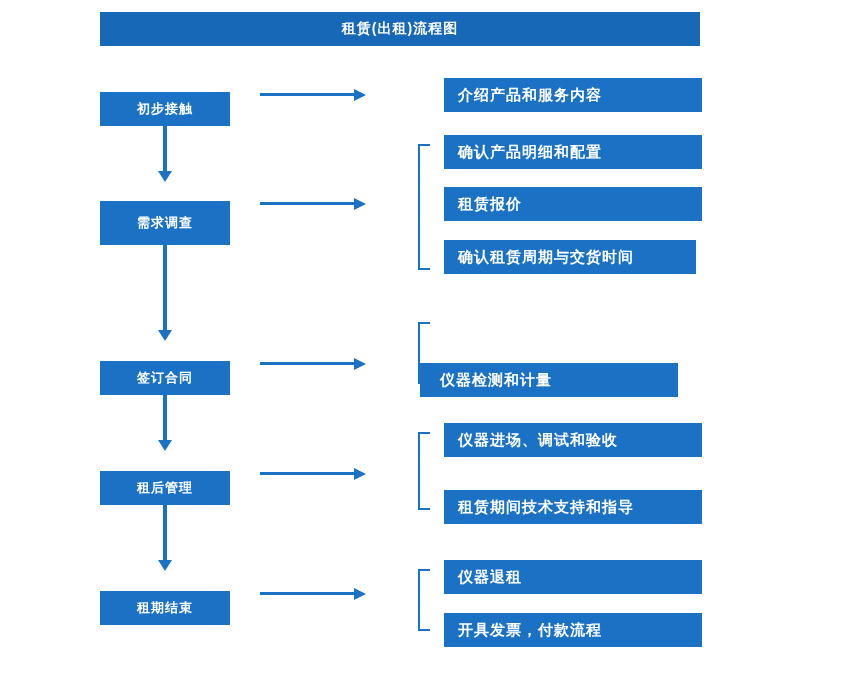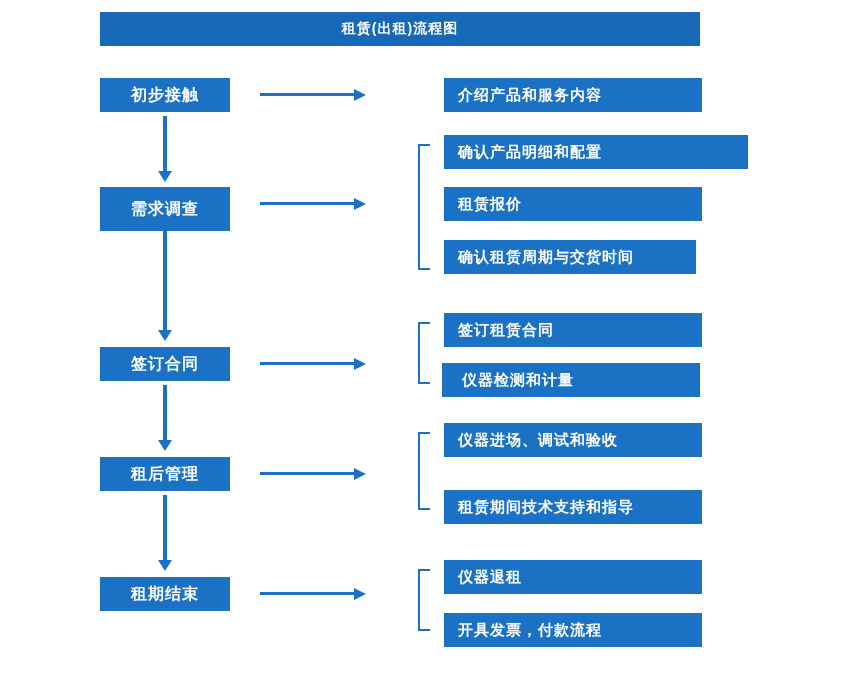--- a/index.html
+++ b/index.html
@@ -32,26 +32,27 @@
     font-weight: bold;
     display: flex;
     align-items: center;
     justify-content: center;
     letter-spacing: 1px;
   }
   .stage-box {
     position: absolute;
     background: #1b72c4;
     color: #ffffff;
-    font-size: 16px;
+    font-size: 13px;
     font-weight: bold;
     display: flex;
     align-items: center;
     justify-content: center;
     letter-spacing: 1px;
+    margin-top: 14px;
   }
   .detail-box {
     position: absolute;
     background: #1b72c4;
     color: #ffffff;
     font-size: 15px;
     font-weight: bold;
     display: flex;
     align-items: center;
     padding-left: 14px;
@@ -103,25 +104,24 @@
 <body>
 
 <div id="stage">
   <div class="title-bar">租赁(出租)流程图</div>
 <div class="stage-box" style="left: 100px; top: 78px; width: 130px; height: 34px;">初步接触</div>
     <div class="stage-box" style="left: 100px; top: 187px; width: 130px; height: 44px;">需求调查</div>
     <div class="stage-box" style="left: 100px; top: 347px; width: 130px; height: 34px;">签订合同</div>
     <div class="stage-box" style="left: 100px; top: 457px; width: 130px; height: 34px;">租后管理</div>
     <div class="stage-box" style="left: 100px; top: 577px; width: 130px; height: 34px;">租期结束</div>
     <div class="detail-box" style="left: 444px; top: 78px; width: 258px; height: 34px;">介绍产品和服务内容</div>
-    <div class="detail-box" style="left: 444px; top: 135px; width: 304px; height: 34px;">确认产品明细和配置</div>
+    <div class="detail-box" style="left: 444px; top: 135px; width: 258px; height: 34px;">确认产品明细和配置</div>
     <div class="detail-box" style="left: 444px; top: 187px; width: 258px; height: 34px;">租赁报价</div>
     <div class="detail-box" style="left: 444px; top: 240px; width: 252px; height: 34px;">确认租赁周期与交货时间</div>
-    <div class="detail-box" style="left: 444px; top: 313px; width: 258px; height: 34px;">签订租赁合同</div>
-    <div class="detail-box" style="left: 442px; top: 363px; width: 258px; height: 34px; padding-left: 20px;">仪器检测和计量</div>
+    <div class="detail-box" style="left: 420px; top: 363px; width: 258px; height: 34px; padding-left: 20px;">仪器检测和计量</div>
     <div class="detail-box" style="left: 444px; top: 423px; width: 258px; height: 34px;">仪器进场、调试和验收</div>
     <div class="detail-box" style="left: 444px; top: 490px; width: 258px; height: 34px;">租赁期间技术支持和指导</div>
     <div class="detail-box" style="left: 444px; top: 613px; width: 258px; height: 34px;">开具发票，付款流程</div>
     <div class="detail-box" style="left: 444px; top: 560px; width: 258px; height: 34px;">仪器退租</div>
     <div class="v-arrow" style="left: 163px; top: 116px; height: 56px;"></div>
     <div class="v-arrow" style="left: 163px; top: 225px; height: 106px;"></div>
     <div class="v-arrow" style="left: 163px; top: 385px; height: 56px;"></div>
     <div class="v-arrow" style="left: 163px; top: 495px; height: 66px;"></div>
     <div class="h-arrow" style="left: 260px; top: 93px; width: 95px;"></div>
     <div class="h-arrow" style="left: 260px; top: 202px; width: 95px;"></div>

